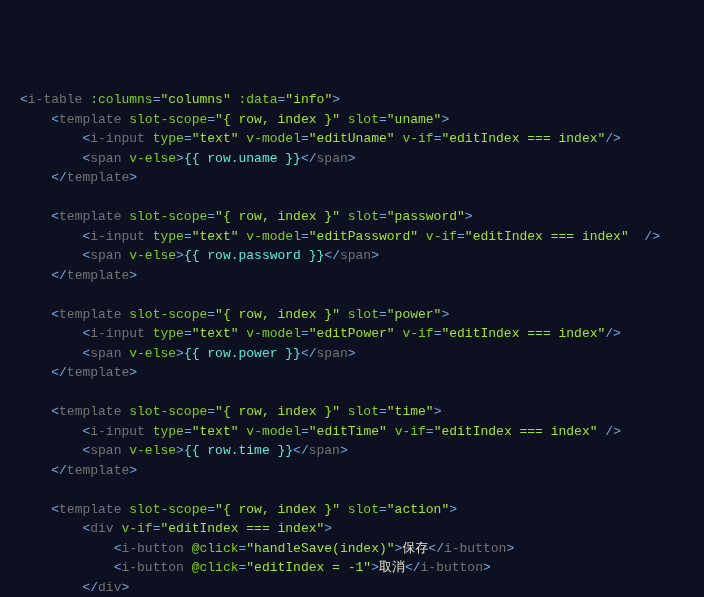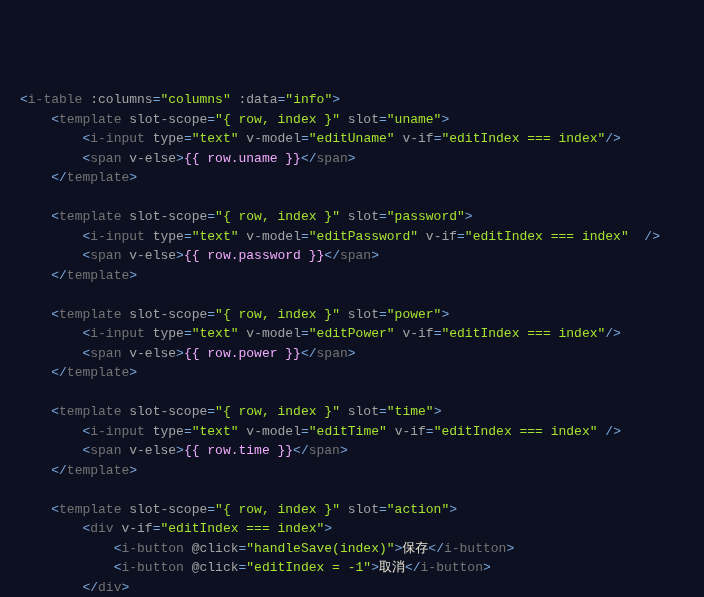--- a/index.html
+++ b/index.html
@@ -7,24 +7,24 @@
     padding: 12px 20px;
     background: #0c1021;
     font-family: Consolas, "Courier New", monospace;
     font-size: 13px;
     line-height: 1.5;
     color: #c5c8c6;
     white-space: pre;
   }
   .p  { color: #7aa6da; }   
   .tn { color: #737373; }   
-  .an { color: #a3a3a3; }   
+  .an { color: #84cc16; }   
   .eq { color: #7aa6da; }   
   .s  { color: #a6e22e; }   
-  .tx { color: #f0abfc; }   
+  .tx { color: #5eead4; }   
   .cjk{ color: #e6e1cf; margin-top: 24px; }   
   .line { display: block; }
 </style>
 </head>
 <body>
 
 
 
 <div><span class="line"><span class="p">&lt;</span><span class="tn">i-table</span> <span class="an">:columns</span><span class="eq">=</span><span class="s">"<span>columns</span>"</span> <span class="an">:data</span><span class="eq">=</span><span class="s">"<span>info</span>"</span><span class="p">&gt;</span></span><span class="line">    <span class="p">&lt;</span><span class="tn">template</span> <span class="an">slot-scope</span><span class="eq">=</span><span class="s">"<span>{ row, index }</span>"</span> <span class="an">slot</span><span class="eq">=</span><span class="s">"<span>uname</span>"</span><span class="p">&gt;</span></span><span class="line">        <span class="p">&lt;</span><span class="tn">i-input</span> <span class="an">type</span><span class="eq">=</span><span class="s">"<span>text</span>"</span> <span class="an">v-model</span><span class="eq">=</span><span class="s">"<span>editUname</span>"</span> <span class="an">v-if</span><span class="eq">=</span><span class="s">"<span>editIndex === index</span>"</span><span class="p">/&gt;</span></span><span class="line">        <span class="p">&lt;</span><span class="tn">span</span> <span class="an">v-else</span><span class="p">&gt;</span><span class="tx">{{ row.uname }}</span><span class="p">&lt;/</span><span class="tn">span</span><span class="p">&gt;</span></span><span class="line">    <span class="p">&lt;/</span><span class="tn">template</span><span class="p">&gt;</span></span><span class="line"> </span><span class="line">    <span class="p">&lt;</span><span class="tn">template</span> <span class="an">slot-scope</span><span class="eq">=</span><span class="s">"<span>{ row, index }</span>"</span> <span class="an">slot</span><span class="eq">=</span><span class="s">"<span>password</span>"</span><span class="p">&gt;</span></span><span class="line">        <span class="p">&lt;</span><span class="tn">i-input</span> <span class="an">type</span><span class="eq">=</span><span class="s">"<span>text</span>"</span> <span class="an">v-model</span><span class="eq">=</span><span class="s">"<span>editPassword</span>"</span> <span class="an">v-if</span><span class="eq">=</span><span class="s">"<span>editIndex === index</span>"</span>  <span class="p">/&gt;</span></span><span class="line">        <span class="p">&lt;</span><span class="tn">span</span> <span class="an">v-else</span><span class="p">&gt;</span><span class="tx">{{ row.password }}</span><span class="p">&lt;/</span><span class="tn">span</span><span class="p">&gt;</span></span><span class="line">    <span class="p">&lt;/</span><span class="tn">template</span><span class="p">&gt;</span></span><span class="line"> </span><span class="line">    <span class="p">&lt;</span><span class="tn">template</span> <span class="an">slot-scope</span><span class="eq">=</span><span class="s">"<span>{ row, index }</span>"</span> <span class="an">slot</span><span class="eq">=</span><span class="s">"<span>power</span>"</span><span class="p">&gt;</span></span><span class="line">        <span class="p">&lt;</span><span class="tn">i-input</span> <span class="an">type</span><span class="eq">=</span><span class="s">"<span>text</span>"</span> <span class="an">v-model</span><span class="eq">=</span><span class="s">"<span>editPower</span>"</span> <span class="an">v-if</span><span class="eq">=</span><span class="s">"<span>editIndex === index</span>"</span><span class="p">/&gt;</span></span><span class="line">        <span class="p">&lt;</span><span class="tn">span</span> <span class="an">v-else</span><span class="p">&gt;</span><span class="tx">{{ row.power }}</span><span class="p">&lt;/</span><span class="tn">span</span><span class="p">&gt;</span></span><span class="line">    <span class="p">&lt;/</span><span class="tn">template</span><span class="p">&gt;</span></span><span class="line"> </span><span class="line">    <span class="p">&lt;</span><span class="tn">template</span> <span class="an">slot-scope</span><span class="eq">=</span><span class="s">"<span>{ row, index }</span>"</span> <span class="an">slot</span><span class="eq">=</span><span class="s">"<span>time</span>"</span><span class="p">&gt;</span></span><span class="line">        <span class="p">&lt;</span><span class="tn">i-input</span> <span class="an">type</span><span class="eq">=</span><span class="s">"<span>text</span>"</span> <span class="an">v-model</span><span class="eq">=</span><span class="s">"<span>editTime</span>"</span> <span class="an">v-if</span><span class="eq">=</span><span class="s">"<span>editIndex === index</span>"</span> <span class="p">/&gt;</span></span><span class="line">        <span class="p">&lt;</span><span class="tn">span</span> <span class="an">v-else</span><span class="p">&gt;</span><span class="tx">{{ row.time }}</span><span class="p">&lt;/</span><span class="tn">span</span><span class="p">&gt;</span></span><span class="line">    <span class="p">&lt;/</span><span class="tn">template</span><span class="p">&gt;</span></span><span class="line"> </span><span class="line">    <span class="p">&lt;</span><span class="tn">template</span> <span class="an">slot-scope</span><span class="eq">=</span><span class="s">"<span>{ row, index }</span>"</span> <span class="an">slot</span><span class="eq">=</span><span class="s">"<span>action</span>"</span><span class="p">&gt;</span></span><span class="line">        <span class="p">&lt;</span><span class="tn">div</span> <span class="an">v-if</span><span class="eq">=</span><span class="s">"<span>editIndex === index</span>"</span><span class="p">&gt;</span></span><span class="line">            <span class="p">&lt;</span><span class="tn">i-button</span> <span class="an">@click</span><span class="eq">=</span><span class="s">"<span>handleSave(index)</span>"</span><span class="p">&gt;</span><span class="cjk">保存</span><span class="p">&lt;/</span><span class="tn">i-button</span><span class="p">&gt;</span></span><span class="line">            <span class="p">&lt;</span><span class="tn">i-button</span> <span class="an">@click</span><span class="eq">=</span><span class="s">"<span>editIndex = -1</span>"</span><span class="p">&gt;</span><span class="cjk">取消</span><span class="p">&lt;/</span><span class="tn">i-button</span><span class="p">&gt;</span></span><span class="line">        <span class="p">&lt;/</span><span class="tn">div</span><span class="p">&gt;</span></span></div>
 

